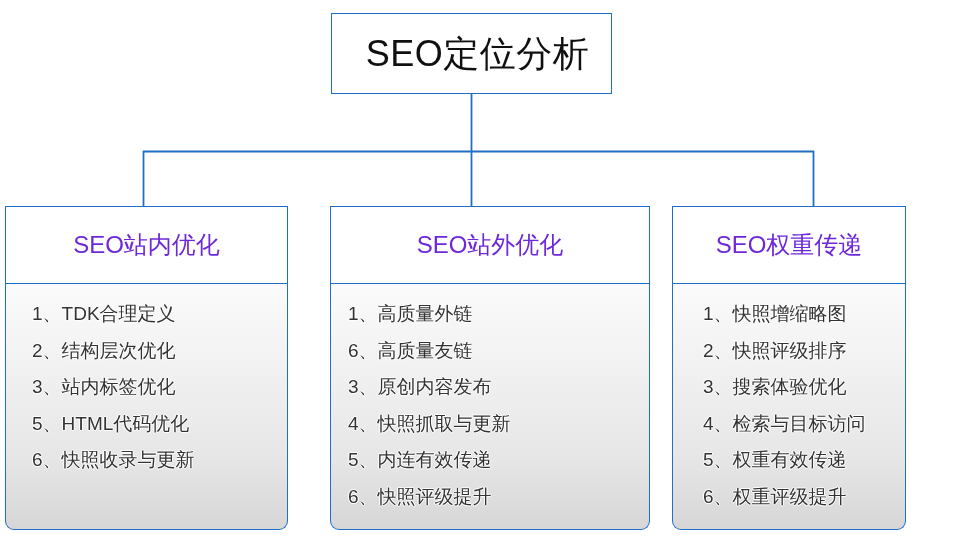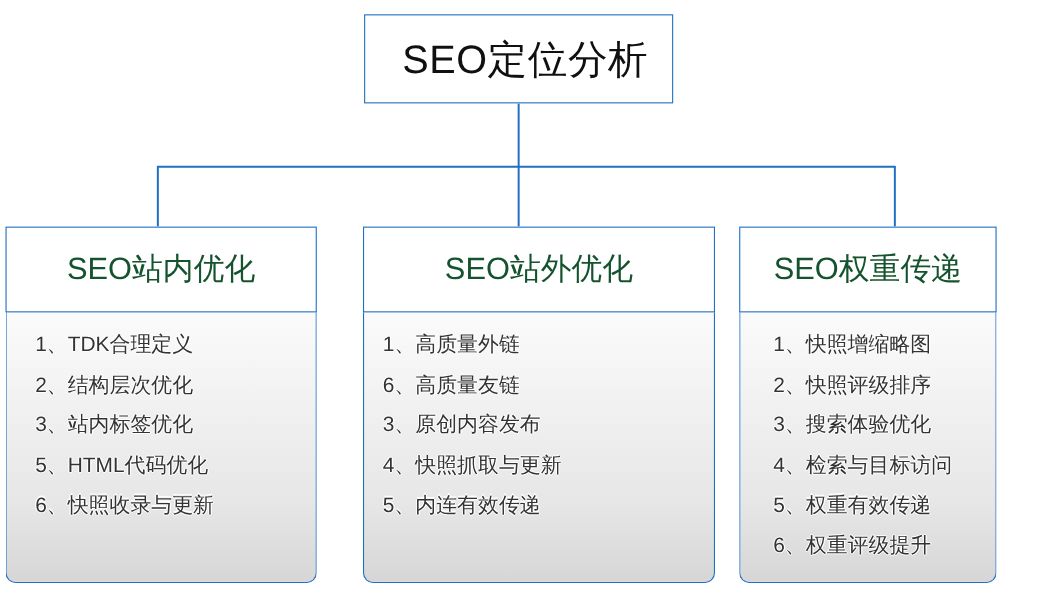--- a/index.html
+++ b/index.html
@@ -66,22 +66,22 @@
     height: 78px;
     border: 1.6px solid #1f6fc4;
     background: #ffffff;
     display: flex;
     align-items: center;
     justify-content: center;
     position: relative;
     z-index: 2;
   }
   .branch-header .branch-title {
-    font-size: 28px;
-    color: #14532d;
+    font-size: 24px;
+    color: #6d28d9;
     line-height: 1;
     white-space: nowrap;
   }
   .branch-body {
     box-sizing: border-box;
     height: 248px;
     margin-top: -1.6px;
     border: 1.6px solid #1f6fc4;
     border-top: none;
     border-bottom-left-radius: 9px;
@@ -152,20 +152,21 @@
     <div class="branch-header">
       <span class="branch-title">SEO站外优化</span>
     </div>
     <div class="branch-body">
       <ul class="branch-list">
         <li>1、高质量外链</li>
         <li>6、高质量友链</li>
         <li>3、原创内容发布</li>
         <li>4、快照抓取与更新</li>
         <li>5、内连有效传递</li>
+        <li>6、快照评级提升</li>
       </ul>
     </div>
   </div>
 
   <div class="branch" id="branch-2">
     <div class="branch-header">
       <span class="branch-title">SEO权重传递</span>
     </div>
     <div class="branch-body">
       <ul class="branch-list">

